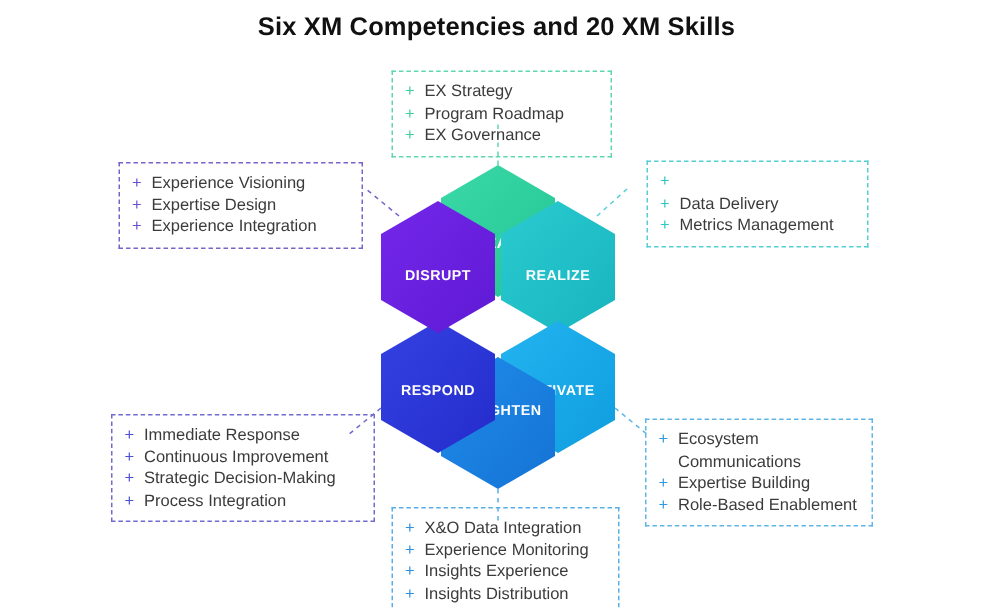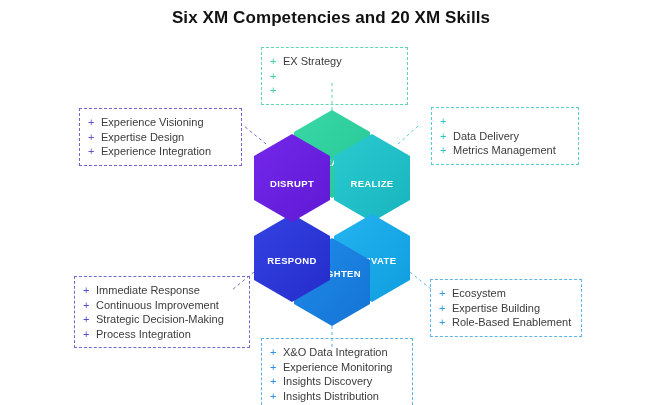--- a/index.html
+++ b/index.html
@@ -159,23 +159,25 @@
   </div>
 
   <div class="callout" id="box-lead">
     <ul>
       <li>
         <span class="plus">+</span>
         <span class="txt">EX Strategy</span>
       </li>
       <li>
         <span class="plus">+</span>
-      </li>
-      <li>
-        <span class="plus">+</span>
+        <span class="txt">Program Roadmap</span>
+      </li>
+      <li>
+        <span class="plus">+</span>
+        <span class="txt">EX Governance</span>
       </li>
     </ul>
   </div>
 
   <div class="callout" id="box-disrupt">
     <ul>
       <li>
         <span class="plus">+</span>
         <span class="txt">Experience Visioning</span>
       </li>
@@ -226,20 +228,24 @@
       </li>
     </ul>
   </div>
 
   <div class="callout" id="box-activate">
     <ul>
       <li>
         <span class="plus">+</span>
         <span class="txt">Ecosystem</span>
       </li>
+      <li class="cont">
+        <span class="plus">+</span>
+        <span class="txt">Communications</span>
+      </li>
       <li>
         <span class="plus">+</span>
         <span class="txt">Expertise Building</span>
       </li>
       <li>
         <span class="plus">+</span>
         <span class="txt">Role-Based Enablement</span>
       </li>
     </ul>
   </div>
@@ -249,21 +255,21 @@
       <li>
         <span class="plus">+</span>
         <span class="txt">X&amp;O Data Integration</span>
       </li>
       <li>
         <span class="plus">+</span>
         <span class="txt">Experience Monitoring</span>
       </li>
       <li>
         <span class="plus">+</span>
-        <span class="txt">Insights Discovery</span>
+        <span class="txt">Insights Experience</span>
       </li>
       <li>
         <span class="plus">+</span>
         <span class="txt">Insights Distribution</span>
       </li>
     </ul>
   </div>
 
 
 </div>

